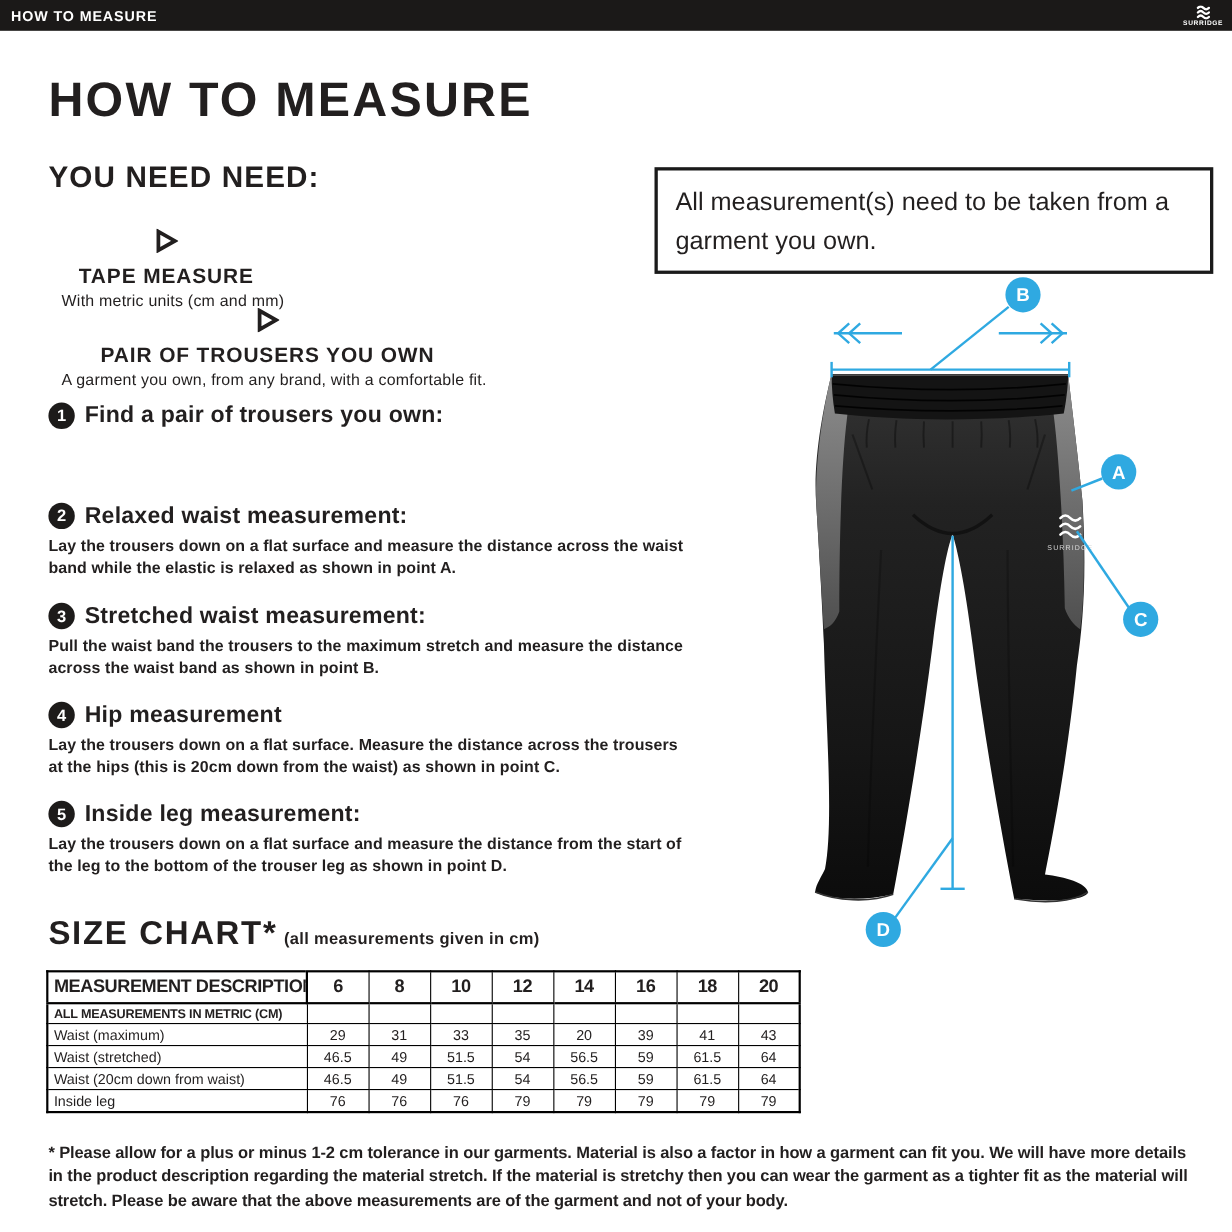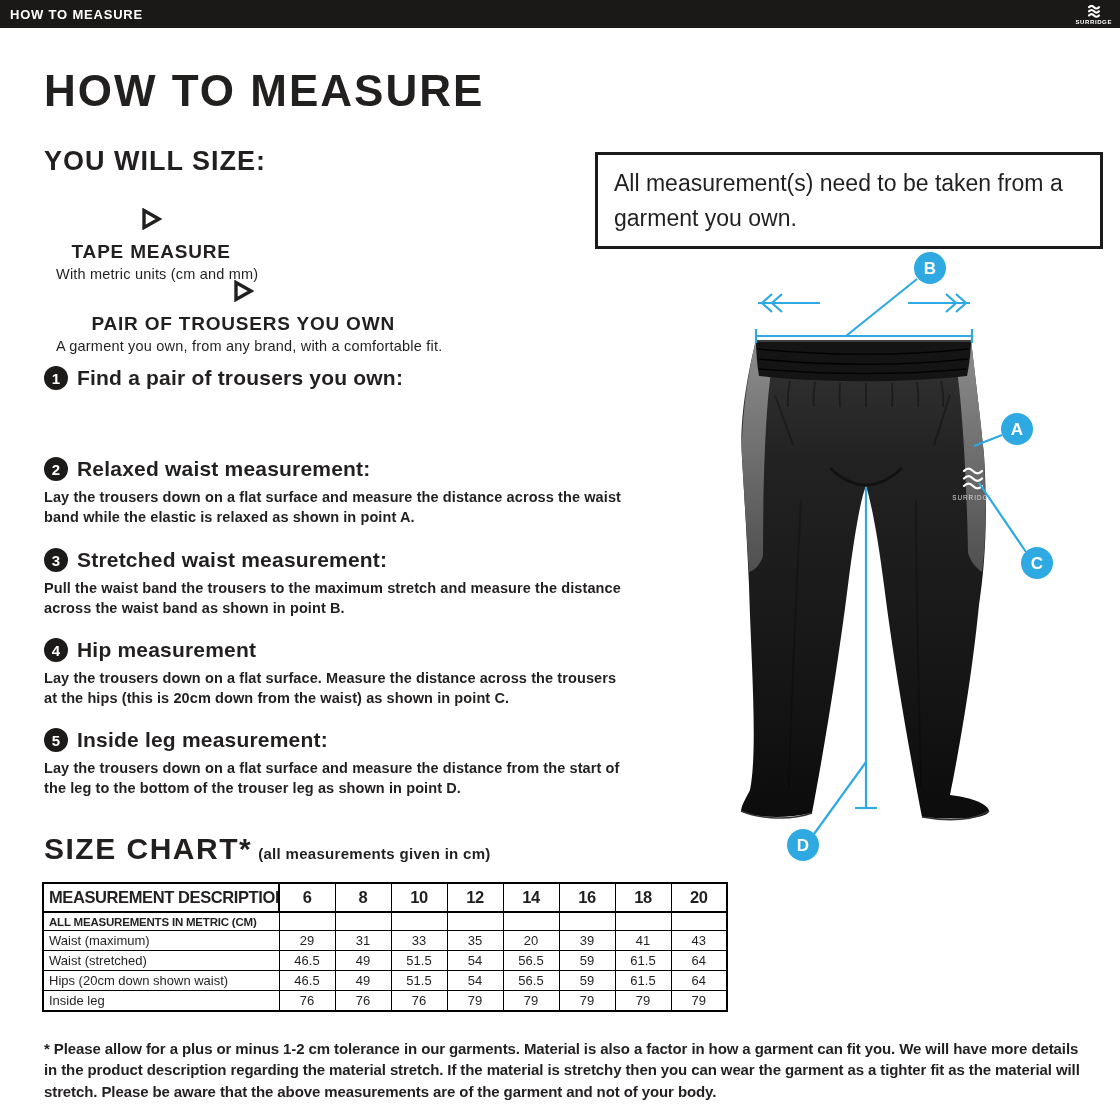--- a/index.html
+++ b/index.html
@@ -58,21 +58,21 @@
           <path d="M4,6.3 q2.5,-2.6 5,0 q2.5,2.6 5,0"></path>
           <path d="M4,10.4 q2.5,-2.6 5,0 q2.5,2.6 5,0"></path>
         </g>
       </svg>
       <span class="brand-text">SURRIDGE</span>
     </span>
   </header>
 
   <h1 class="page-title">HOW TO MEASURE</h1>
 
-  <h2 class="need-heading">YOU WILL SIZE:</h2>
+  <h2 class="need-heading">YOU NEED NEED:</h2>
 
   <div class="need-item" style="top:208px;">
     <div class="need-head">
       <svg width="21" height="22" viewBox="0 0 21 22">
         <polygon points="3,2.5 18,11 3,19.5" fill="none" stroke="#221f1f" stroke-width="3.4"></polygon>
       </svg>
       <span class="need-label">TAPE MEASURE</span>
     </div>
     <div class="need-desc">With metric units (cm and mm)</div>
   </div>
@@ -181,21 +181,21 @@
       <td class="num">46.5</td>
       <td class="num">49</td>
       <td class="num">51.5</td>
       <td class="num">54</td>
       <td class="num">56.5</td>
       <td class="num">59</td>
       <td class="num">61.5</td>
       <td class="num">64</td>
     </tr>
     <tr>
-      <td>Hips (20cm down shown waist)</td>
+      <td>Waist (20cm down from waist)</td>
       <td class="num">46.5</td>
       <td class="num">49</td>
       <td class="num">51.5</td>
       <td class="num">54</td>
       <td class="num">56.5</td>
       <td class="num">59</td>
       <td class="num">61.5</td>
       <td class="num">64</td>
     </tr>
     <tr>

